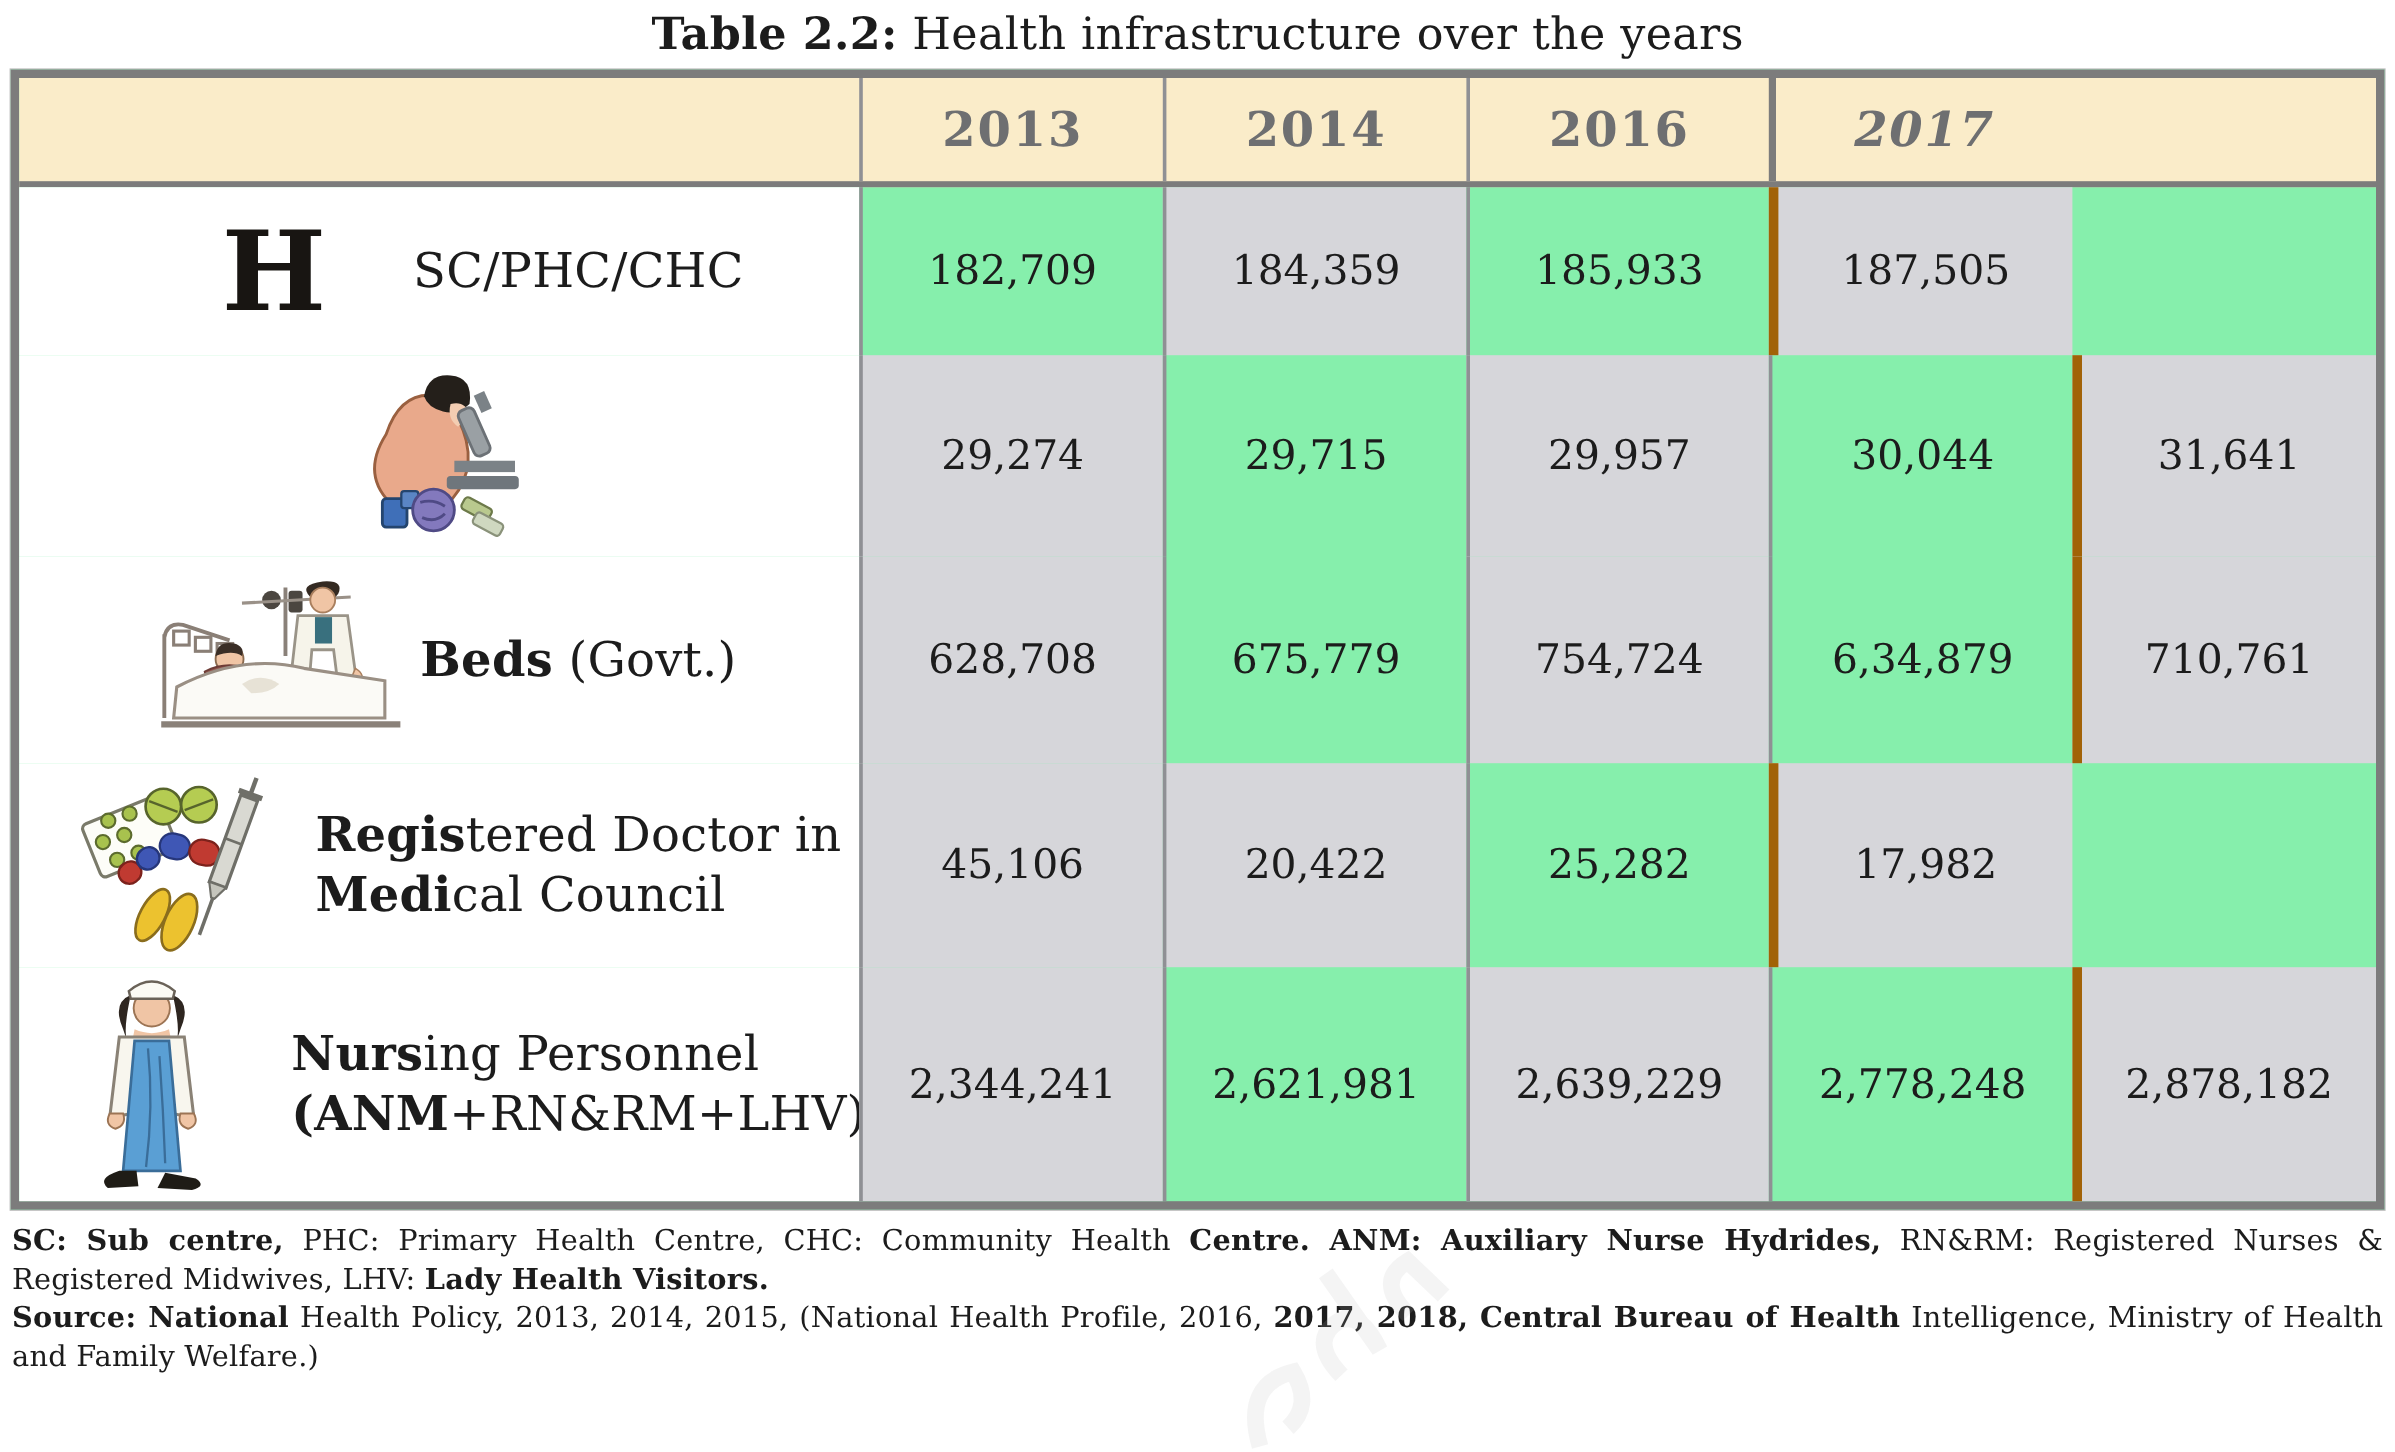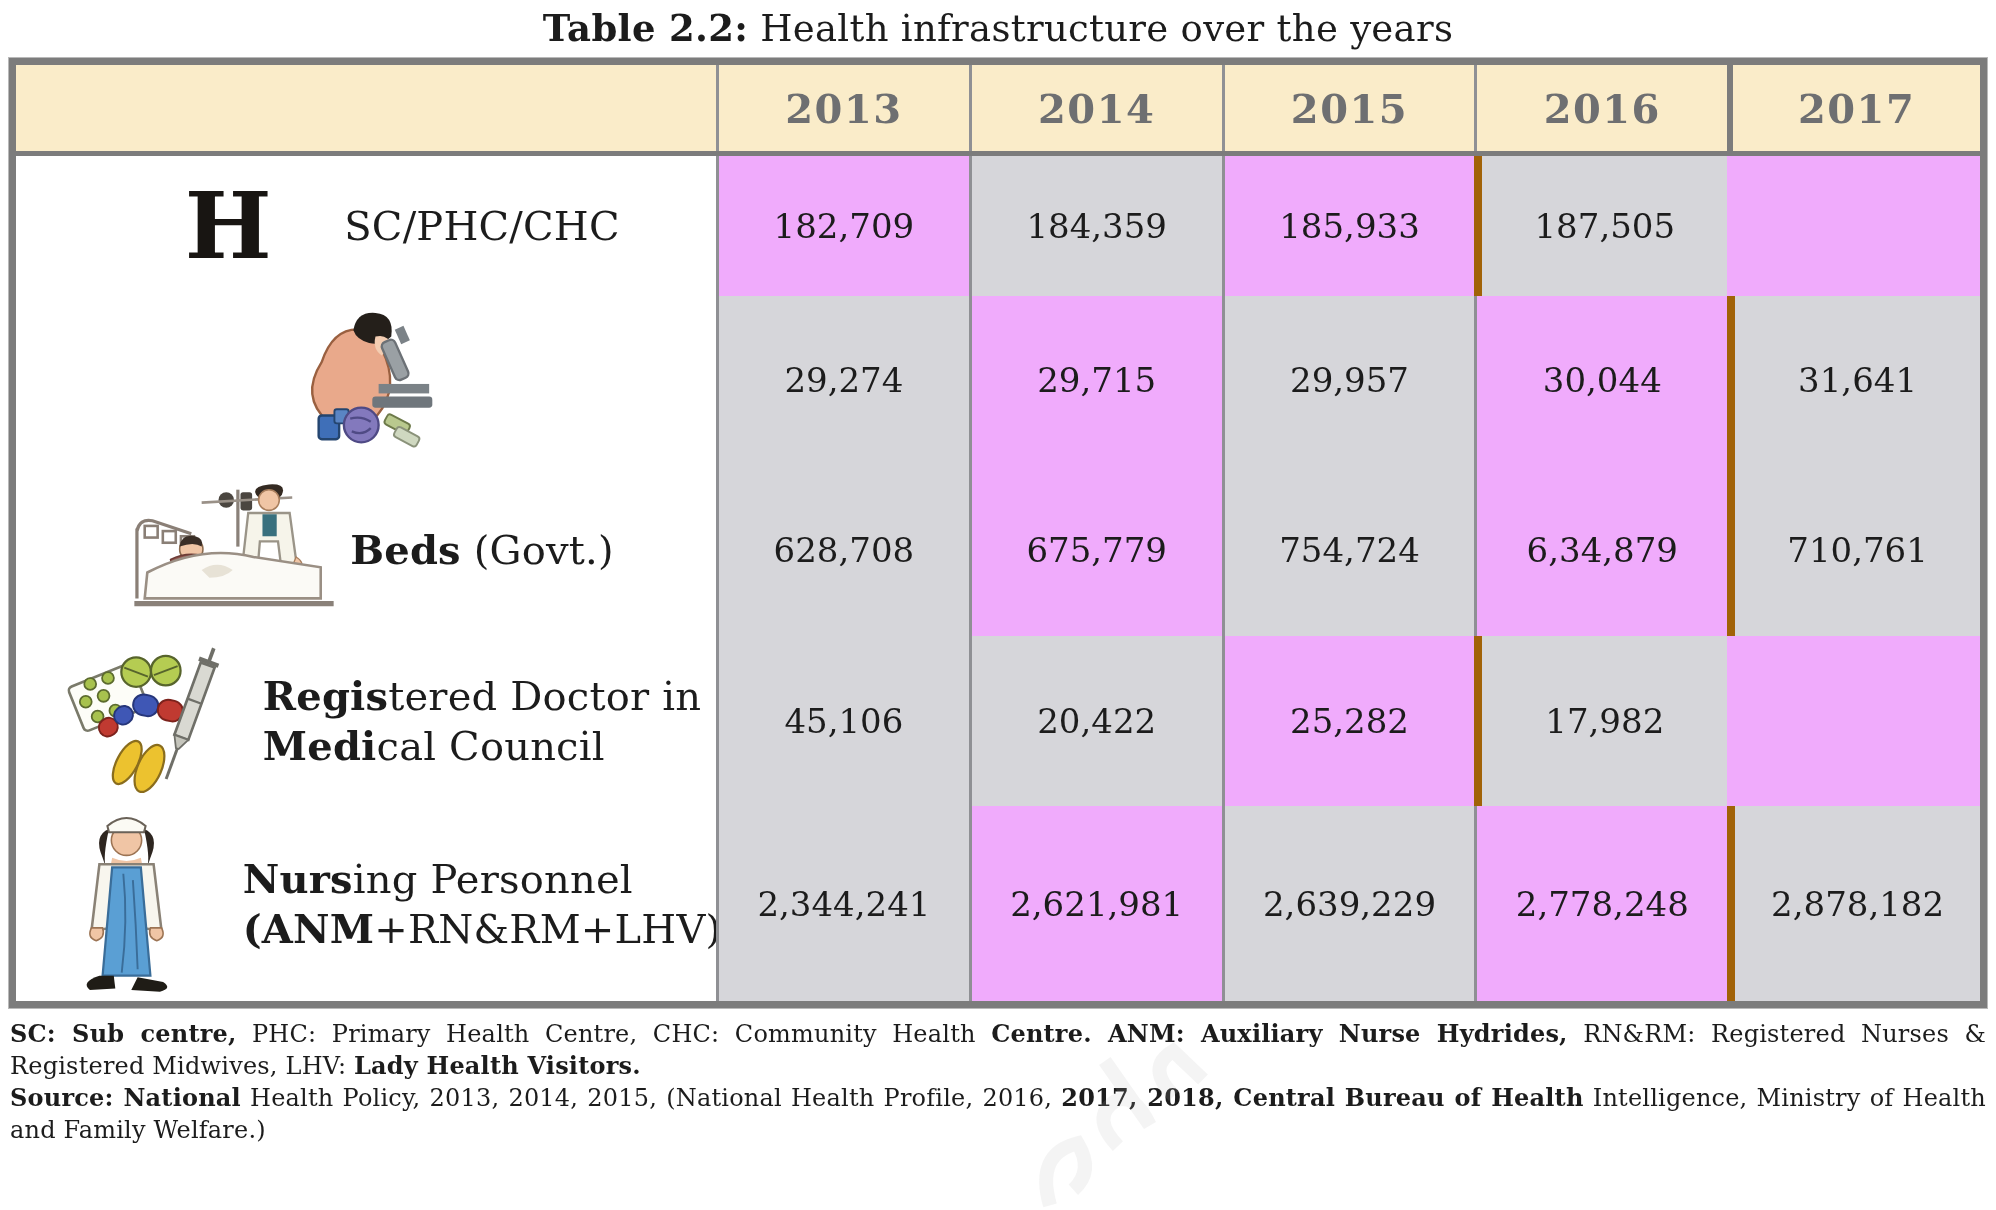--- a/index.html
+++ b/index.html
@@ -18,42 +18,42 @@
     padding-top:6px;
     height:52px;
     letter-spacing:.3px;
   }
 
   
   .htable{
     margin:0 9px;
     border:7px solid #7c7c7c;
     box-shadow:0 0 0 1px #b9b9b9;
-    background:#f0abfc;
+    background:#86efac;
   }
   .grid-row{
     display:grid;
     grid-template-columns:700px repeat(5,1fr);
   }
   
   .thead{
     background:#FAECC9;
     border-bottom:5px solid #7c7c7c;
   }
   .hc{
     height:86px;
     display:flex;align-items:center;justify-content:center;
     font-weight:bold;
     font-size:40px;
     color:#6E6F71;
     letter-spacing:1.5px;
     border-left:3px solid #8f9094;
   }
   .hc.first{border-left:none;}
-  .hc.thick{border-left:6px solid #7c7c7c;}
+  .hc.thick{border-left:6px solid #7c7c7c;font-style:italic;}
 
   
   .tc{
     display:flex;align-items:center;justify-content:center;
     font-size:34px;
     border-left:3px solid #8f9094;
   }
   .tc.shade{background:#D6D6DA;}
   .tc.thick{border-left:8px solid #a16207;}
   .label-cell{
@@ -98,21 +98,20 @@
 <body>
 
 <div class="title"><span class="b">Table 2.2:</span><span> Health infrastructure over the years</span></div>
 
 <div class="htable">
 
   <div class="grid-row thead">
     <div class="hc first"></div>
     <div class="hc">2013</div>
     <div class="hc">2014</div>
-    <div class="hc">2015</div>
     <div class="hc">2016</div>
     <div class="hc thick">2017</div>
   </div>
 
   <div class="grid-row" style="height:140px">
     <div class="tc label-cell">
       <div class="icon-box">
         <span class="glyph-h">H</span>
       </div>
       <div class="row-label"><span>SC/PHC/CHC</span></div>

